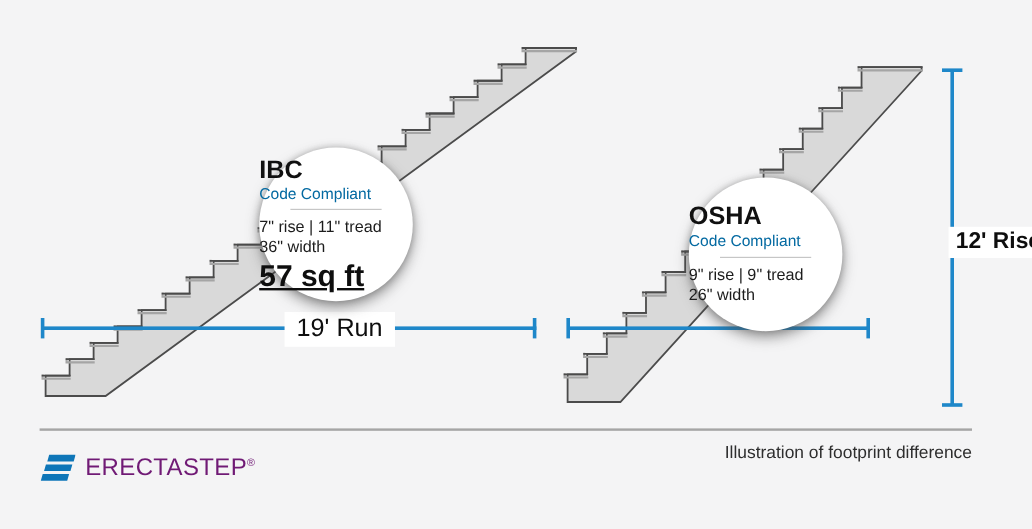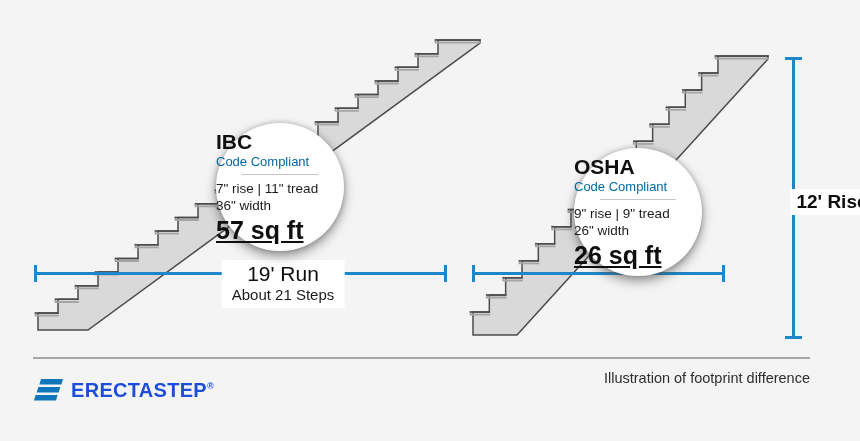--- a/index.html
+++ b/index.html
@@ -37,21 +37,21 @@
   }
   .badge-title{font-size:21px;font-weight:bold;color:#101010;line-height:1.1;}
   .badge-sub{font-size:13px;color:#0369a1;line-height:1.2;margin-top:1px;}
   .badge-divider{width:76px;height:1px;background:#c6c6c6;margin:5px auto 6px;}
   .badge-spec{font-size:13.5px;color:#1c1c1c;line-height:1.25;white-space:nowrap;}
   .badge-area{font-size:25px;font-weight:bold;color:#0e0e0e;line-height:1.1;margin-top:2px;text-decoration:underline;}
 
   
   .footer-divider{position:absolute;left:33px;top:357px;width:777px;height:2px;background:#a5a5a5;}
   .logo{position:absolute;left:33px;top:378px;display:flex;align-items:center;gap:8px;}
-  .logo-text{font-size:20px;font-weight:bold;color:#1d4ed8;letter-spacing:.3px;white-space:nowrap;}
+  .logo-text{font-size:20px;font-weight:normal;color:#701a75;letter-spacing:.3px;white-space:nowrap;}
   .logo-reg{font-size:9px;vertical-align:super;}
   .footer-right{position:absolute;right:50px;top:367px;text-align:right;}
   .footer-title{font-size:23px;color:#3d3d3d;line-height:1.2;white-space:nowrap;}
   .footer-sub{font-size:14.5px;color:#2e2e2e;line-height:1.2;margin-top:3px;white-space:nowrap;}
 </style>
 </head>
 <body>
 
 <div class="canvas">
 
@@ -62,21 +62,20 @@
       <path d="M473,335 L473,312 H489.33 V294.93 H505.66 V277.86 H521.99 V260.79 H538.32 V243.72 H554.65 V226.65 H570.98 V209.58 H587.31 V192.51 H603.64 V175.44 H619.97 V158.37 H636.3 V141.3 H652.63 V124.23 H668.96 V107.16 H685.29 V90.09 H701.62 V73.02 H717.95 V55.95 H768 V58.95 L517,335 Z" fill="#d9d9d9" stroke="#4b4b4b" stroke-width="1.5" stroke-linecap="square"></path>
       <path d="M470.5,314.6 H489.33 M470.5,312 V314.6 M486.8,297.5 H505.66 M486.8,294.93 V297.5 M503.2,280.5 H521.99 M503.2,277.86 V280.5 M519.5,263.4 H538.32 M519.5,260.79 V263.4 M535.8,246.3 H554.65 M535.8,243.72 V246.3 M552.1,229.3 H570.98 M552.1,226.65 V229.3 M568.5,212.2 H587.31 M568.5,209.58 V212.2 M584.8,195.1 H603.64 M584.8,192.51 V195.1 M601.1,178.0 H619.97 M601.1,175.44 V178.0 M617.5,161.0 H636.3 M617.5,158.37 V161.0 M633.8,143.9 H652.63 M633.8,141.3 V143.9 M650.1,126.8 H668.96 M650.1,124.23 V126.8 M666.5,109.8 H685.29 M666.5,107.16 V109.8 M682.8,92.7 H701.62 M682.8,90.09 V92.7 M699.1,75.6 H717.95 M699.1,73.02 V75.6 M715.5,58.6 H768 M715.5,55.95 V58.6 " fill="none" stroke="#a5a5a5" stroke-width="1.8" stroke-linecap="square"></path>
       <path d="M470.5,312 H489.33 M486.8,294.93 H505.66 M503.2,277.86 H521.99 M519.5,260.79 H538.32 M535.8,243.72 H554.65 M552.1,226.65 H570.98 M568.5,209.58 H587.31 M584.8,192.51 H603.64 M601.1,175.44 H619.97 M617.5,158.37 H636.3 M633.8,141.3 H652.63 M650.1,124.23 H668.96 M666.5,107.16 H685.29 M682.8,90.09 H701.62 M699.1,73.02 H717.95 M715.5,55.95 H768 " fill="none" stroke="#4b4b4b" stroke-width="1.5" stroke-linecap="square"></path>
     </svg>
 
   <div class="hline" style="left:35px;top:272px;width:412px;"></div>
   <div class="cap-v" style="left:34px;top:265px;"></div>
   <div class="cap-v" style="left:444px;top:265px;"></div>
   <div class="run-label" style="left:283px;top:260px;">
     <div class="run-big">19' Run</div>
-    <div class="run-small">About 21 Steps</div>
   </div>
 
   <div class="hline" style="left:473px;top:272px;width:252px;"></div>
   <div class="cap-v" style="left:472px;top:265px;"></div>
   <div class="cap-v" style="left:722px;top:265px;"></div>
   <div class="run-label" style="left:641px;top:260px;">
   </div>
 
   <div class="vline" style="left:792px;top:58px;height:280px;"></div>
   <div class="cap-h" style="left:785px;top:57px;"></div>
@@ -91,21 +90,20 @@
     <div class="badge-spec">36" width</div>
     <div class="badge-area">57 sq ft</div>
   </div>
 
   <div class="badge" style="left:574px;top:123px;margin-top:25px;">
     <div class="badge-title">OSHA</div>
     <div class="badge-sub">Code Compliant</div>
     <div class="badge-divider"></div>
     <div class="badge-spec">9" rise | 9" tread</div>
     <div class="badge-spec">26" width</div>
-    <div class="badge-area">26 sq ft</div>
   </div>
 
   <div class="footer-divider"></div>
 
   <div class="logo">
     <svg width="30" height="24" viewBox="0 0 30 24">
       <polygon points="8,1 30,1 28.4,6.6 6.4,6.6" fill="#0e76b8"></polygon>
       <polygon points="5.3,9 27.3,9 25.7,14.6 3.7,14.6" fill="#0e76b8"></polygon>
       <polygon points="2.6,17 24.6,17 23,22.6 1,22.6" fill="#0e76b8"></polygon>
     </svg>

